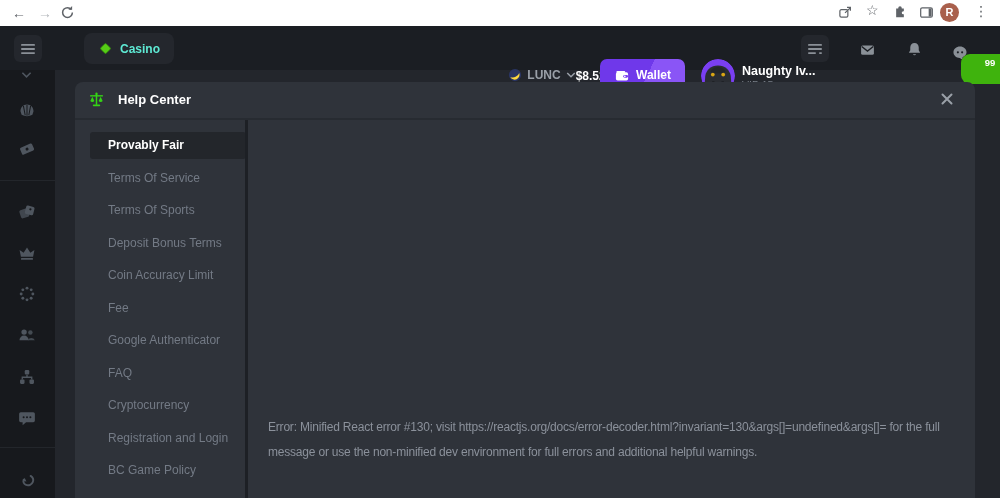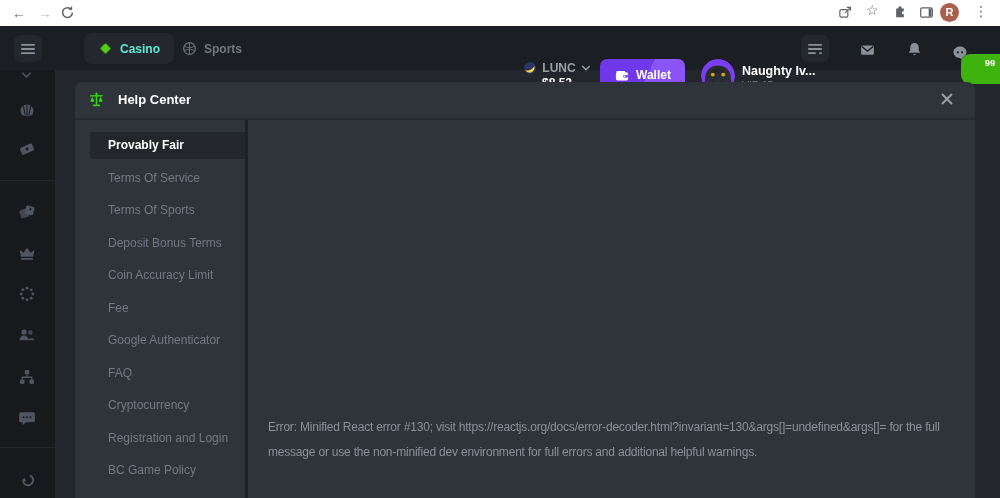--- a/index.html
+++ b/index.html
@@ -16,21 +16,21 @@
   .chrome-star{position:absolute;top:2px;font-size:14px;color:#5f6368;}
   .profile-r{position:absolute;top:3px;width:19px;height:19px;border-radius:50%;background:#a9604c;color:#fff;font-size:11px;font-weight:bold;text-align:center;line-height:19px;}
   .dots{position:absolute;top:3px;font-size:14px;color:#5f6368;}
 
   
   .topnav{position:absolute;left:0;top:26px;width:1000px;height:44px;background:#1b1e23;}
   .sqbtn{position:absolute;background:#24272d;border-radius:6px;display:flex;align-items:center;justify-content:center;cursor:pointer;}
   .tab{position:absolute;top:7px;height:31px;display:flex;align-items:center;gap:7px;padding:0 14px;border-radius:8px;font-size:12px;font-weight:bold;cursor:pointer;}
   .tab.active{background:#24272d;color:#5eead4;}
   .tab.idle{color:#70777f;}
-  .currency{position:absolute;left:514px;top:32px;width:86px;height:34px;display:flex;flex-direction:column;align-items:center;justify-content:center;cursor:pointer;}
+  .currency{position:absolute;left:514px;top:32px;width:86px;height:34px;display:flex;flex-direction:row;align-items:center;justify-content:center;cursor:pointer;}
   .cur-row{display:flex;align-items:center;gap:5px;}
   .cur-code{font-size:12px;font-weight:bold;color:#9aa0a8;}
   .cur-amt{font-size:12px;font-weight:bold;color:#ffffff;margin-top:1px;}
   .walletbtn{position:absolute;left:600px;top:33px;width:85px;height:32px;border-radius:7px;background:linear-gradient(115deg,#6f38ea 55%,#8a55f6 55%);display:flex;align-items:center;justify-content:center;gap:6px;color:#fff;font-size:12px;font-weight:bold;cursor:pointer;}
   .avatar{position:absolute;left:701px;top:33px;width:34px;height:34px;border-radius:50%;overflow:hidden;cursor:pointer;}
   .uname{position:absolute;left:742px;top:38px;font-size:12.5px;font-weight:bold;color:#ffffff;white-space:nowrap;}
   .uvip{position:absolute;left:742px;top:53px;font-size:10.5px;color:#777e87;}
   .navic{position:absolute;color:#8a9097;cursor:pointer;}
   .badge{position:absolute;left:961px;top:28px;min-width:18px;height:30px;border-radius:9px;background:#3fb30d;color:#fff;font-size:9.5px;font-weight:bold;text-align:center;line-height:17px;padding:0 20px;}
 
@@ -99,29 +99,20 @@
           </svg>
       </span>
     </div>
     <div class="tab active" style="left:84px;">
       <span>
         <svg width="15" height="15" viewBox="0 0 16 16">
             <rect x="4" y="4" width="8" height="8" rx="1.6" transform="rotate(45 8 8)" fill="#56cc16" stroke="#3da50e" stroke-width="1"></rect>
           </svg>
       </span>
       <span>Casino</span>
-    </div>
-    <div class="tab idle" style="left:168px;">
-      <span style="color:#6b727b;">
-        <svg width="15" height="15" viewBox="0 0 16 16">
-            <circle cx="8" cy="8" r="6.2" fill="none" stroke="currentColor" stroke-width="1.4"></circle>
-            <path d="M2.6 5.6c3 2 7.8 2 10.8 0M2.6 10.4c3-2 7.8-2 10.8 0M8 1.8v12.4" fill="none" stroke="currentColor" stroke-width="1"></path>
-          </svg>
-      </span>
-      <span>Sports</span>
     </div>
 
     <div class="currency">
       <div class="cur-row">
         <span>
           <svg width="14" height="14" viewBox="0 0 16 16">
               <circle cx="8" cy="8" r="7" fill="#2a3563"></circle>
               <path d="M2.6 10.2a5.6 5.6 0 0 0 10.2-4.6A7.6 7.6 0 0 1 2.6 10.2z" fill="#ffd83d"></path>
             </svg>
         </span>

